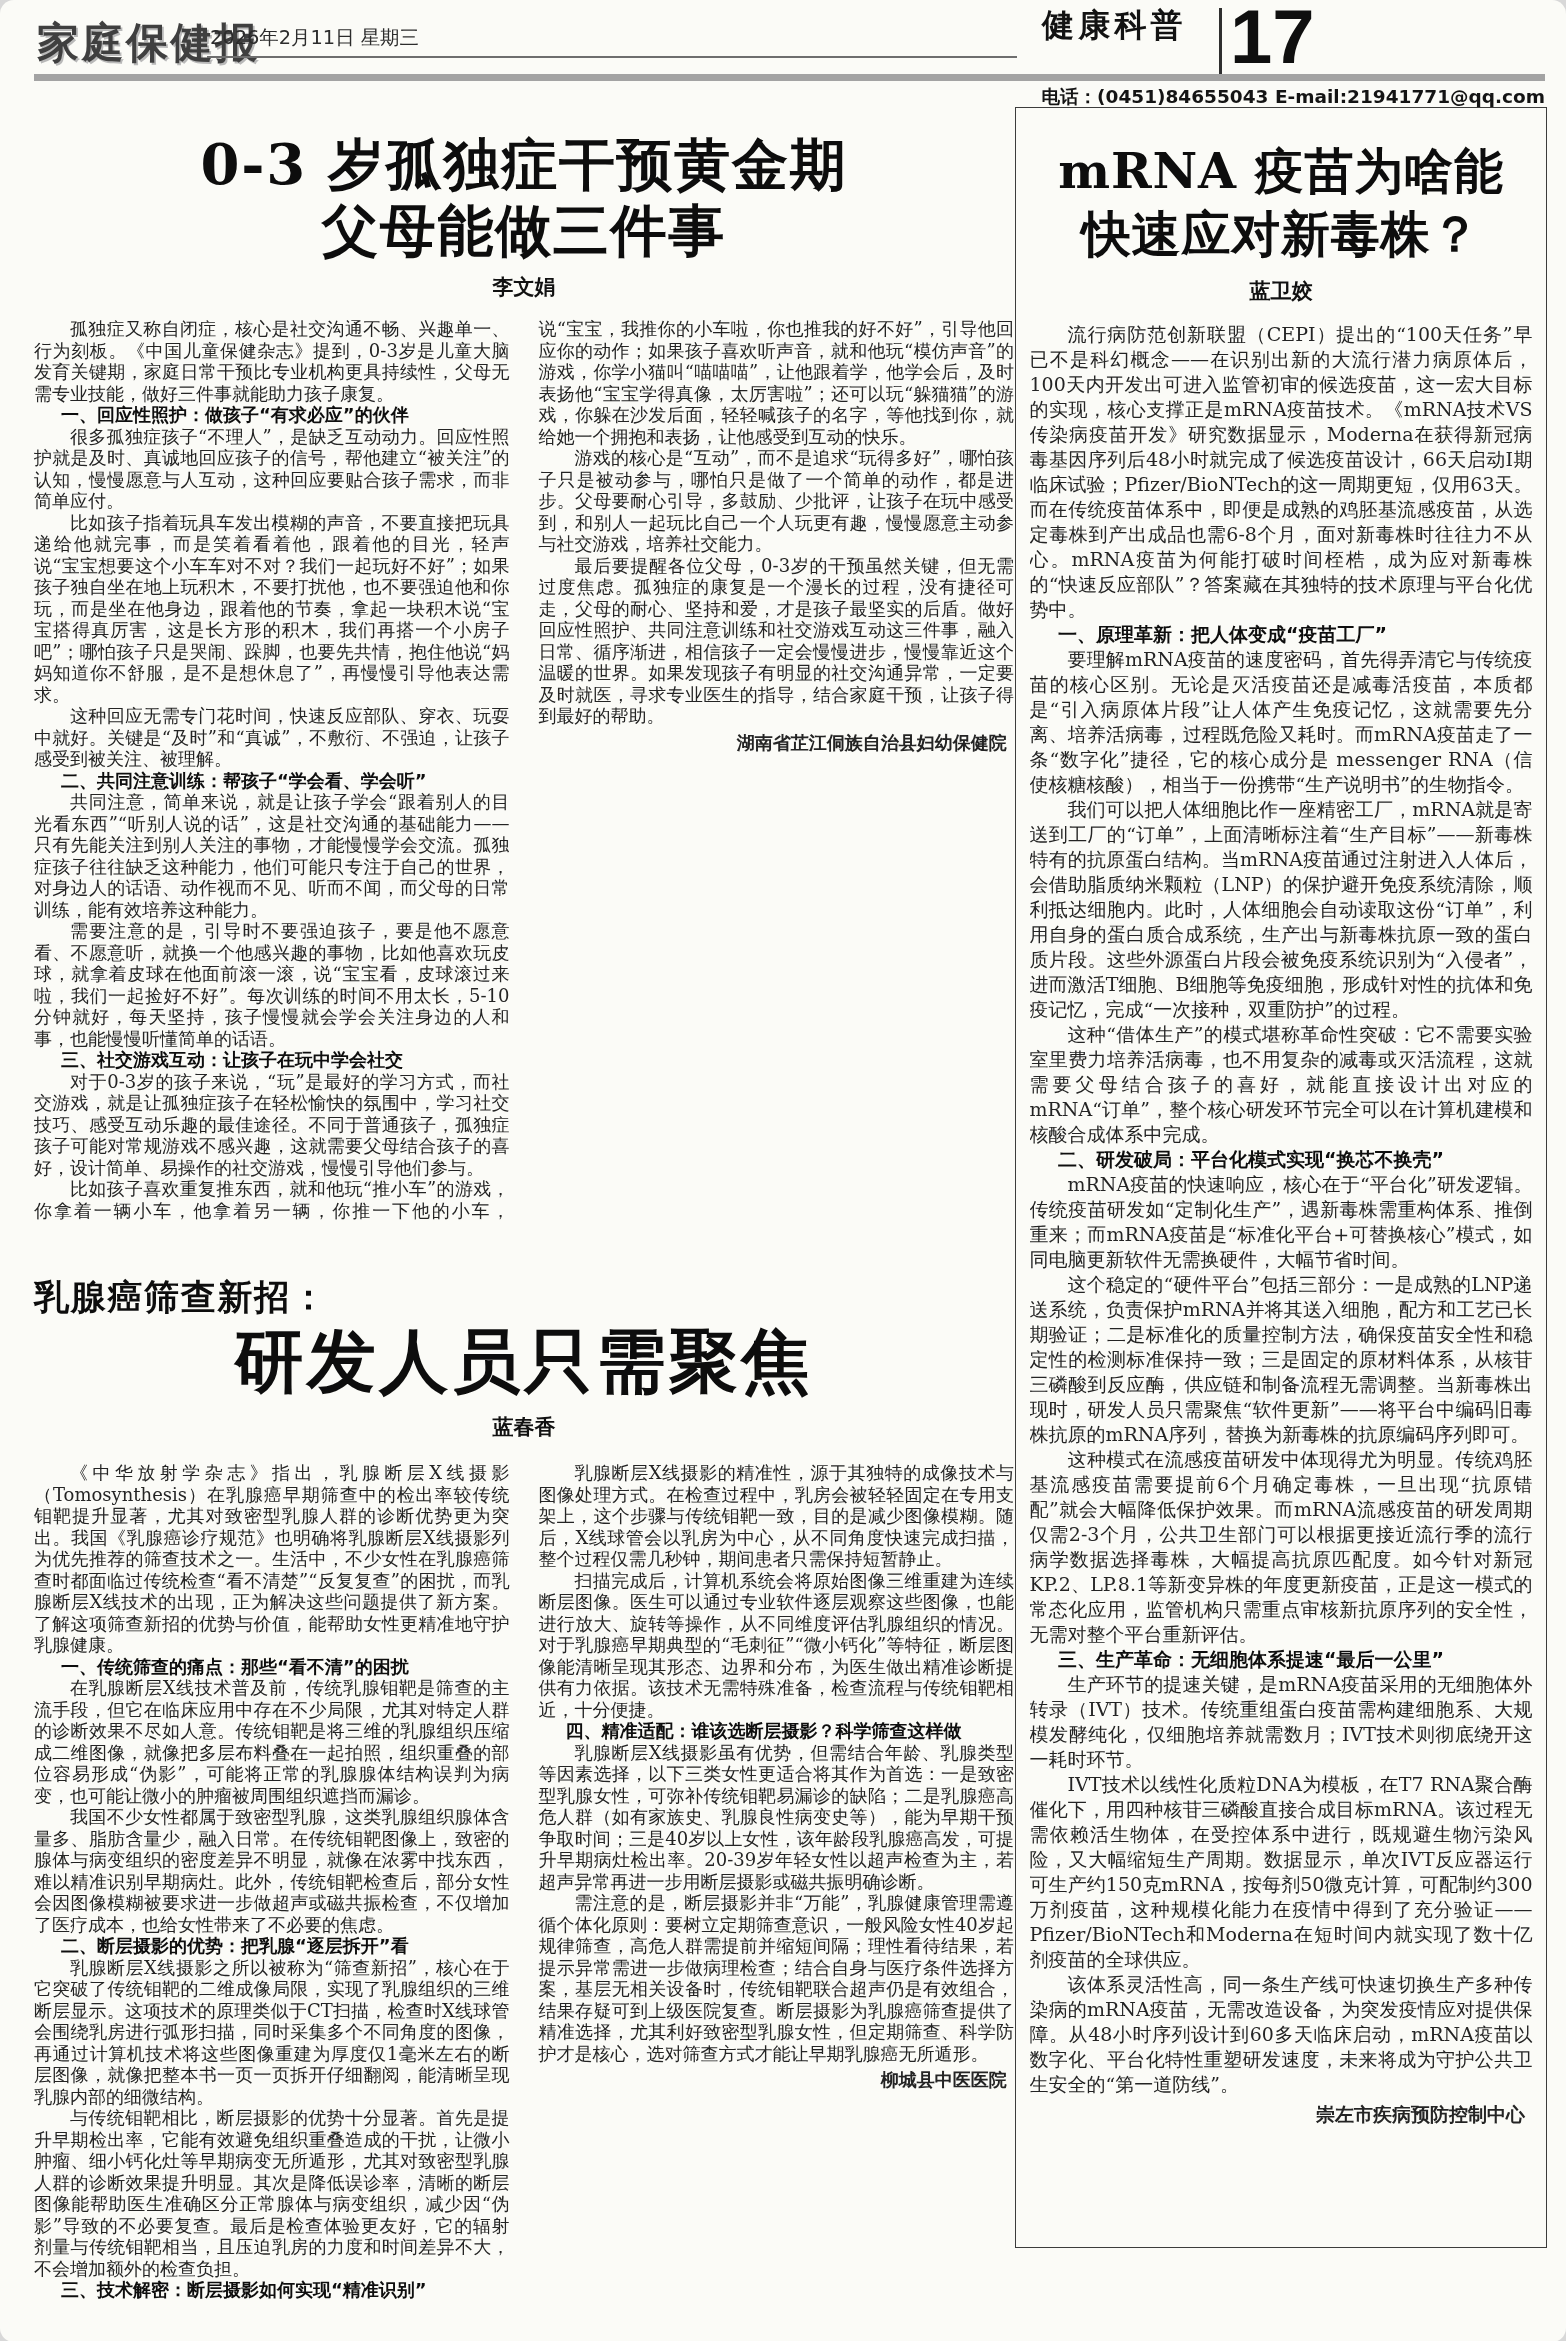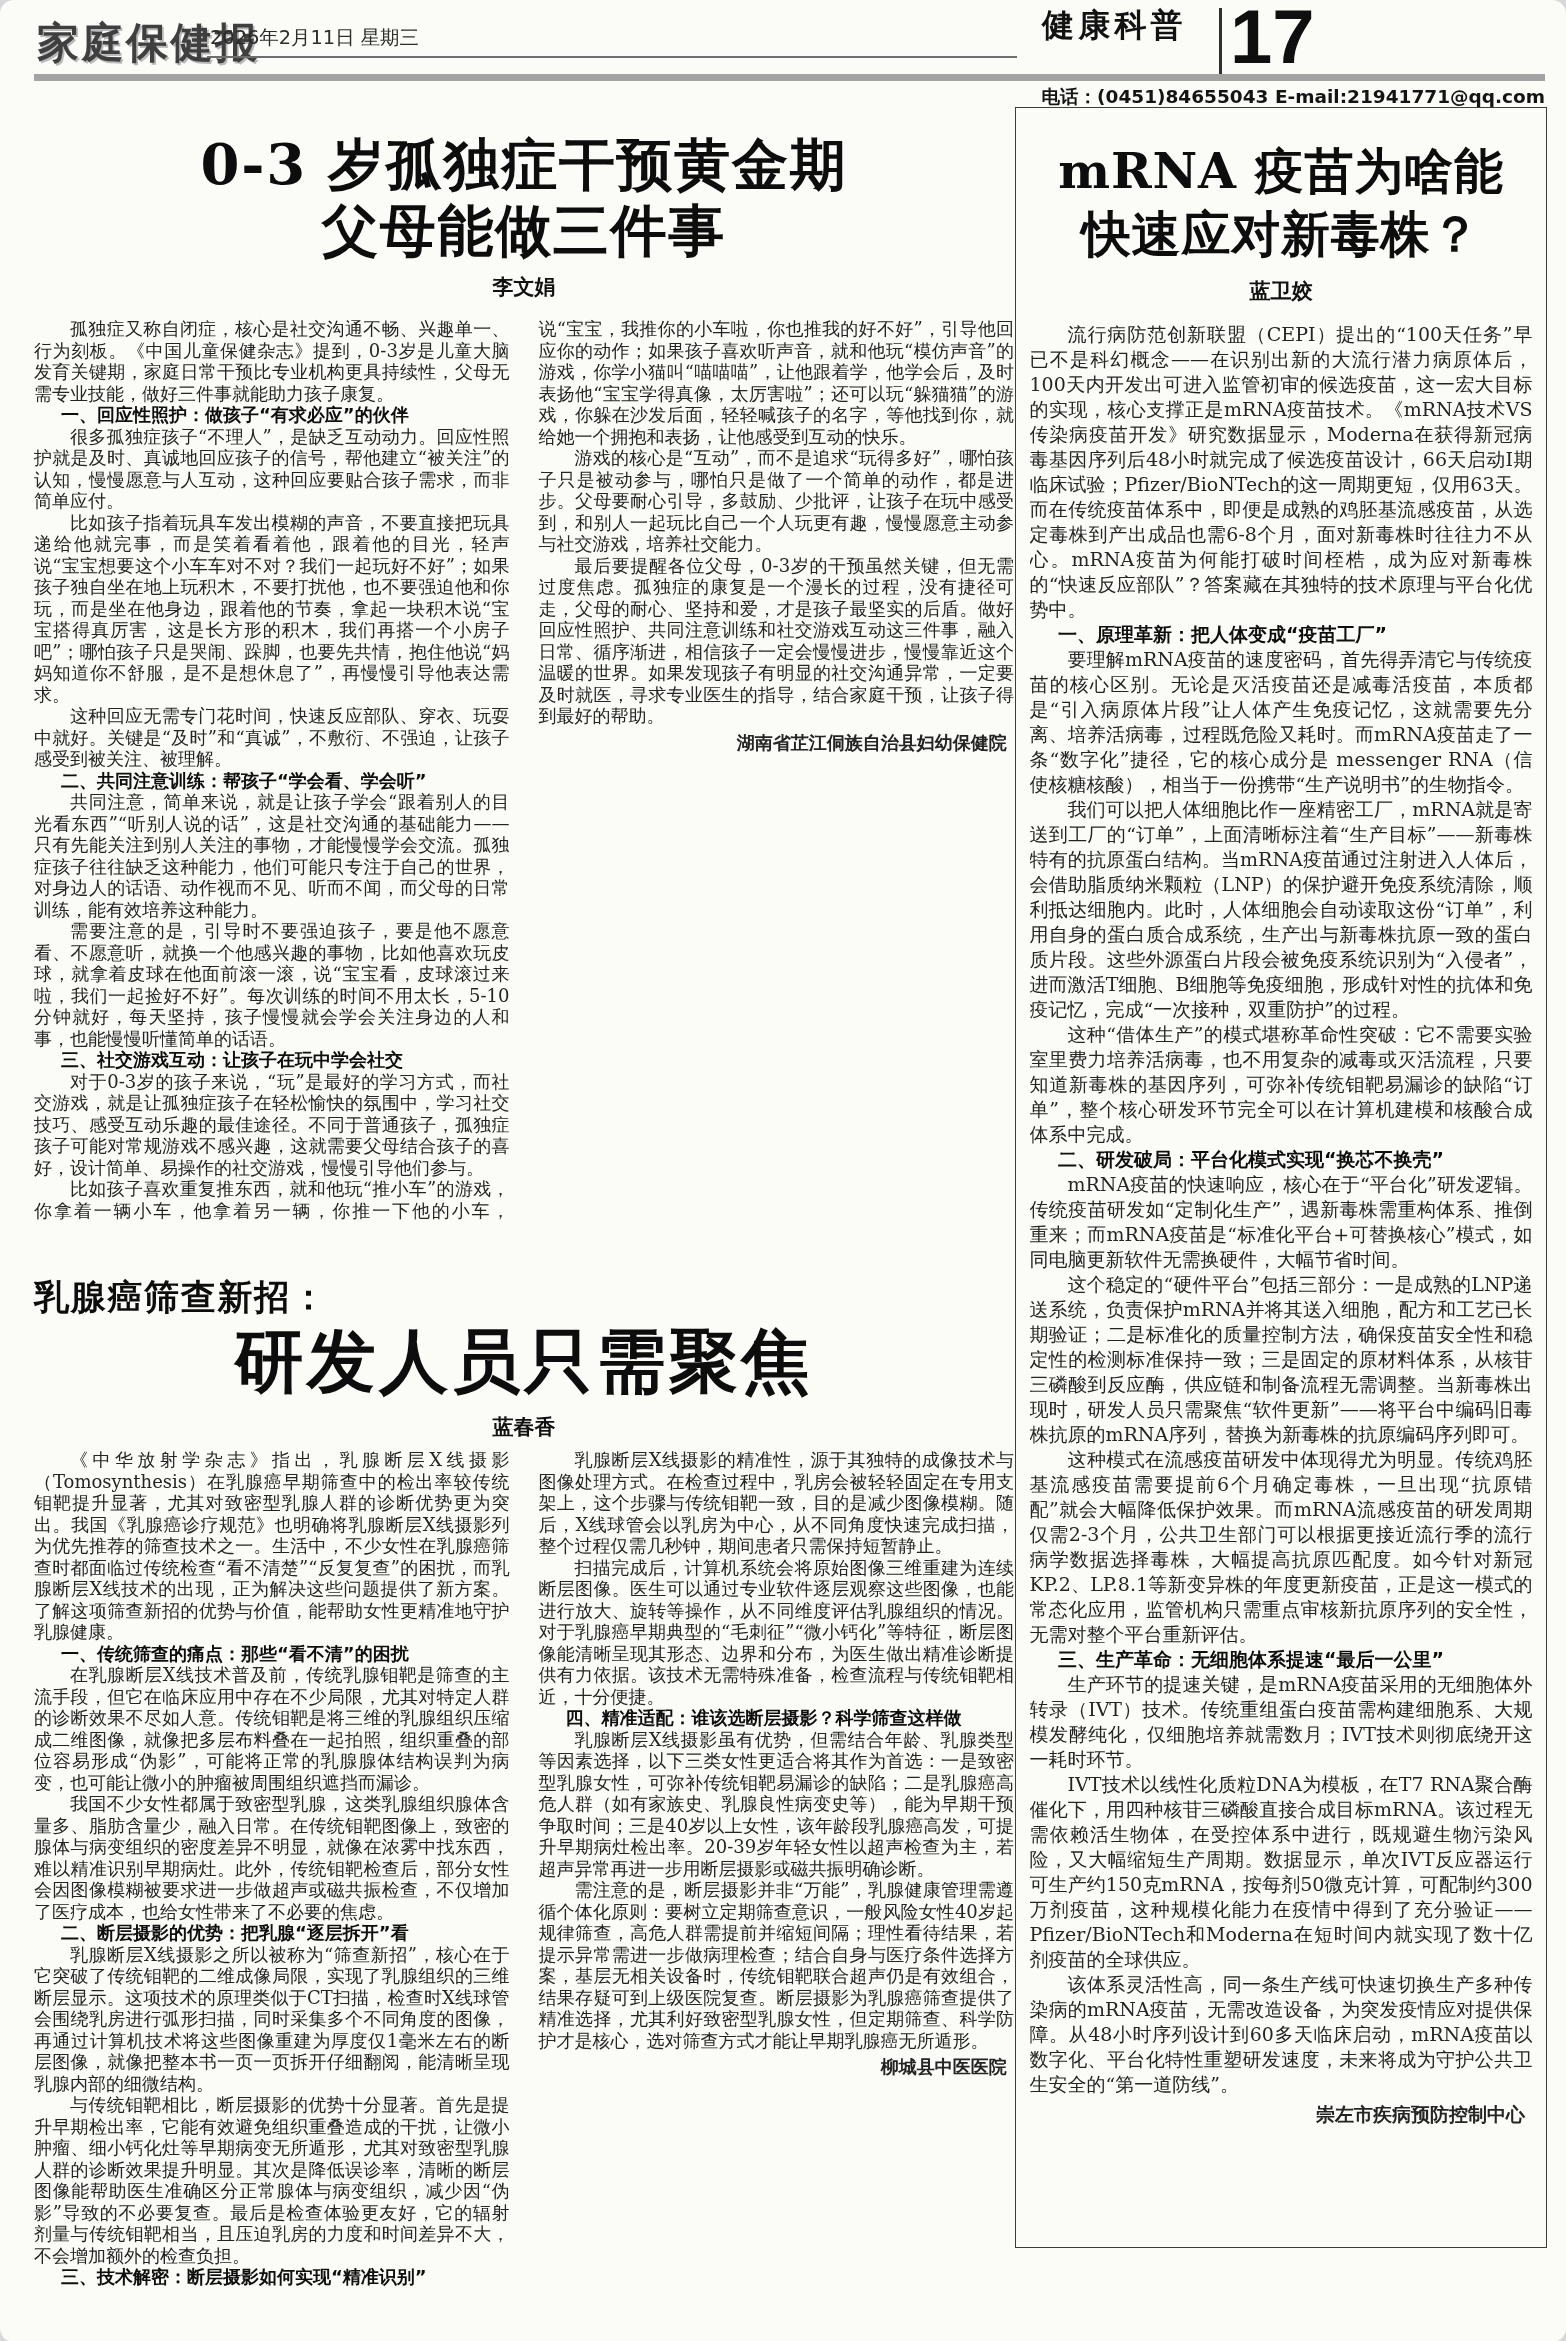--- a/index.html
+++ b/index.html
@@ -64,21 +64,21 @@
   .a1-body { margin-top:17px; height:919px; }
 
   
   .a2 { left:34px; top:1274px; width:980px; }
   .a2-kicker { margin:0; font-size:35px; font-weight:700; color:#0d0d0d; letter-spacing:1.7px; }
   .a2-title {
     margin:-5px 0 0; text-align:center; font-size:69px; font-weight:700;
     letter-spacing:3.4px; color:#0d0d0d;
   }
   .a2 .byline { margin-top:5px; }
-  .a2-body { margin-top:8px; height:857px; }
+  .a2-body { margin-top:21px; height:857px; }
 
   
   .a3 {
     left:1015px; top:107px; width:532px; height:2141px;
     border:1.7px solid #3c3c3c; box-sizing:border-box; padding:25px 13.5px 18.5px;
   }
   .a3-title {
     margin:6.7px 0 0; text-align:center; font-size:49px; line-height:1.3; font-weight:700;
     letter-spacing:0.8px; color:#0d0d0d;
   }
@@ -149,21 +149,21 @@
     <h1 class="a3-title">
       <span>mRNA 疫苗为啥能</span><br>
       <span>快速应对新毒株？</span>
     </h1>
     <div class="byline">蓝卫姣</div>
     <div class="art-body a3-body">
         <p class="p">流行病防范创新联盟（CEPI）提出的“100天任务”早已不是科幻概念——在识别出新的大流行潜力病原体后，100天内开发出可进入监管初审的候选疫苗，这一宏大目标的实现，核心支撑正是mRNA疫苗技术。《mRNA技术VS传染病疫苗开发》研究数据显示，Moderna在获得新冠病毒基因序列后48小时就完成了候选疫苗设计，66天启动Ⅰ期临床试验；Pfizer/BioNTech的这一周期更短，仅用63天。而在传统疫苗体系中，即便是成熟的鸡胚基流感疫苗，从选定毒株到产出成品也需6-8个月，面对新毒株时往往力不从心。mRNA疫苗为何能打破时间桎梏，成为应对新毒株的“快速反应部队”？答案藏在其独特的技术原理与平台化优势中。</p>
         <p class="h">一、原理革新：把人体变成“疫苗工厂”</p>
         <p class="p">要理解mRNA疫苗的速度密码，首先得弄清它与传统疫苗的核心区别。无论是灭活疫苗还是减毒活疫苗，本质都是“引入病原体片段”让人体产生免疫记忆，这就需要先分离、培养活病毒，过程既危险又耗时。而mRNA疫苗走了一条“数字化”捷径，它的核心成分是 messenger RNA（信使核糖核酸），相当于一份携带“生产说明书”的生物指令。</p>
         <p class="p">我们可以把人体细胞比作一座精密工厂，mRNA就是寄送到工厂的“订单”，上面清晰标注着“生产目标”——新毒株特有的抗原蛋白结构。当mRNA疫苗通过注射进入人体后，会借助脂质纳米颗粒（LNP）的保护避开免疫系统清除，顺利抵达细胞内。此时，人体细胞会自动读取这份“订单”，利用自身的蛋白质合成系统，生产出与新毒株抗原一致的蛋白质片段。这些外源蛋白片段会被免疫系统识别为“入侵者”，进而激活T细胞、B细胞等免疫细胞，形成针对性的抗体和免疫记忆，完成“一次接种，双重防护”的过程。</p>
-        <p class="p">这种“借体生产”的模式堪称革命性突破：它不需要实验室里费力培养活病毒，也不用复杂的减毒或灭活流程，只要知道新毒株的基因序列，可弥补传统钼靶易漏诊的缺陷“订单”，整个核心研发环节完全可以在计算机建模和核酸合成体系中完成。</p>
+        <p class="p">这种“借体生产”的模式堪称革命性突破：它不需要实验室里费力培养活病毒，也不用复杂的减毒或灭活流程，这就需要父母结合孩子的喜好，就能直接设计出对应的mRNA“订单”，整个核心研发环节完全可以在计算机建模和核酸合成体系中完成。</p>
         <p class="h">二、研发破局：平台化模式实现“换芯不换壳”</p>
         <p class="p">mRNA疫苗的快速响应，核心在于“平台化”研发逻辑。传统疫苗研发如“定制化生产”，遇新毒株需重构体系、推倒重来；而mRNA疫苗是“标准化平台+可替换核心”模式，如同电脑更新软件无需换硬件，大幅节省时间。</p>
         <p class="p">这个稳定的“硬件平台”包括三部分：一是成熟的LNP递送系统，负责保护mRNA并将其送入细胞，配方和工艺已长期验证；二是标准化的质量控制方法，确保疫苗安全性和稳定性的检测标准保持一致；三是固定的原材料体系，从核苷三磷酸到反应酶，供应链和制备流程无需调整。当新毒株出现时，研发人员只需聚焦“软件更新”——将平台中编码旧毒株抗原的mRNA序列，替换为新毒株的抗原编码序列即可。</p>
         <p class="p">这种模式在流感疫苗研发中体现得尤为明显。传统鸡胚基流感疫苗需要提前6个月确定毒株，一旦出现“抗原错配”就会大幅降低保护效果。而mRNA流感疫苗的研发周期仅需2-3个月，公共卫生部门可以根据更接近流行季的流行病学数据选择毒株，大幅提高抗原匹配度。如今针对新冠KP.2、LP.8.1等新变异株的年度更新疫苗，正是这一模式的常态化应用，监管机构只需重点审核新抗原序列的安全性，无需对整个平台重新评估。</p>
         <p class="h">三、生产革命：无细胞体系提速“最后一公里”</p>
         <p class="p">生产环节的提速关键，是mRNA疫苗采用的无细胞体外转录（IVT）技术。传统重组蛋白疫苗需构建细胞系、大规模发酵纯化，仅细胞培养就需数月；IVT技术则彻底绕开这一耗时环节。</p>
         <p class="p">IVT技术以线性化质粒DNA为模板，在T7 RNA聚合酶催化下，用四种核苷三磷酸直接合成目标mRNA。该过程无需依赖活生物体，在受控体系中进行，既规避生物污染风险，又大幅缩短生产周期。数据显示，单次IVT反应器运行可生产约150克mRNA，按每剂50微克计算，可配制约300万剂疫苗，这种规模化能力在疫情中得到了充分验证——Pfizer/BioNTech和Moderna在短时间内就实现了数十亿剂疫苗的全球供应。</p>
         <p class="p">该体系灵活性高，同一条生产线可快速切换生产多种传染病的mRNA疫苗，无需改造设备，为突发疫情应对提供保障。从48小时序列设计到60多天临床启动，mRNA疫苗以数字化、平台化特性重塑研发速度，未来将成为守护公共卫生安全的“第一道防线”。</p>
         <p class="sig">崇左市疾病预防控制中心</p>
       </div>

